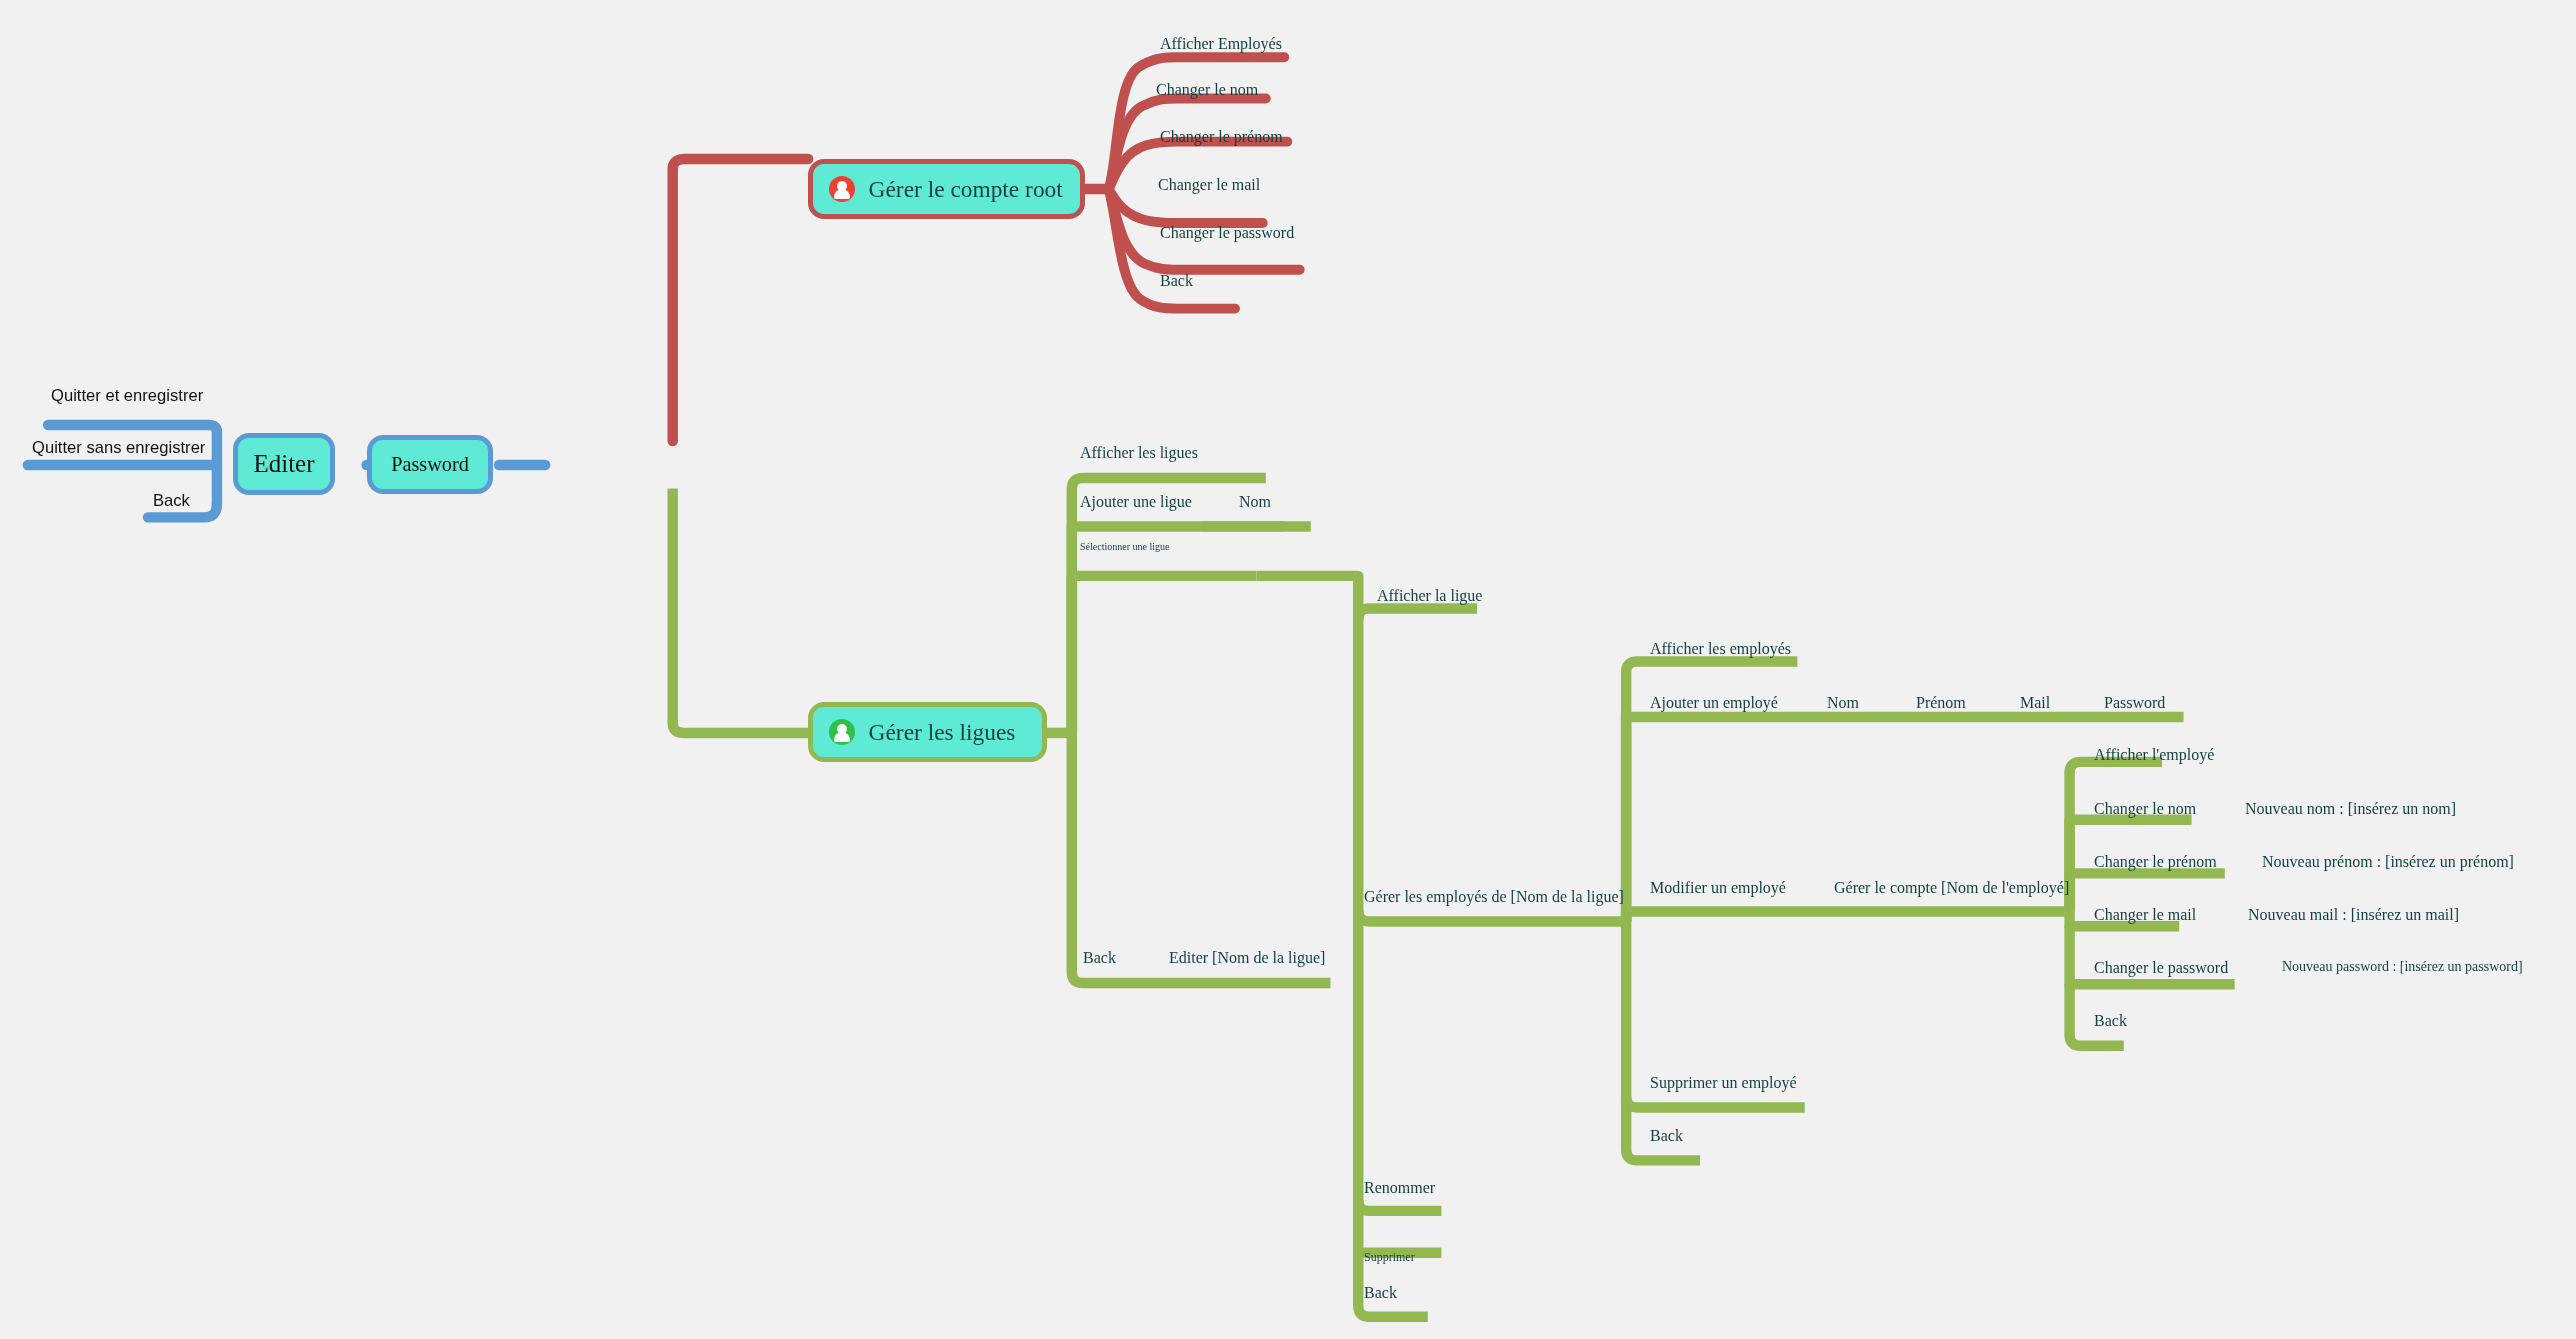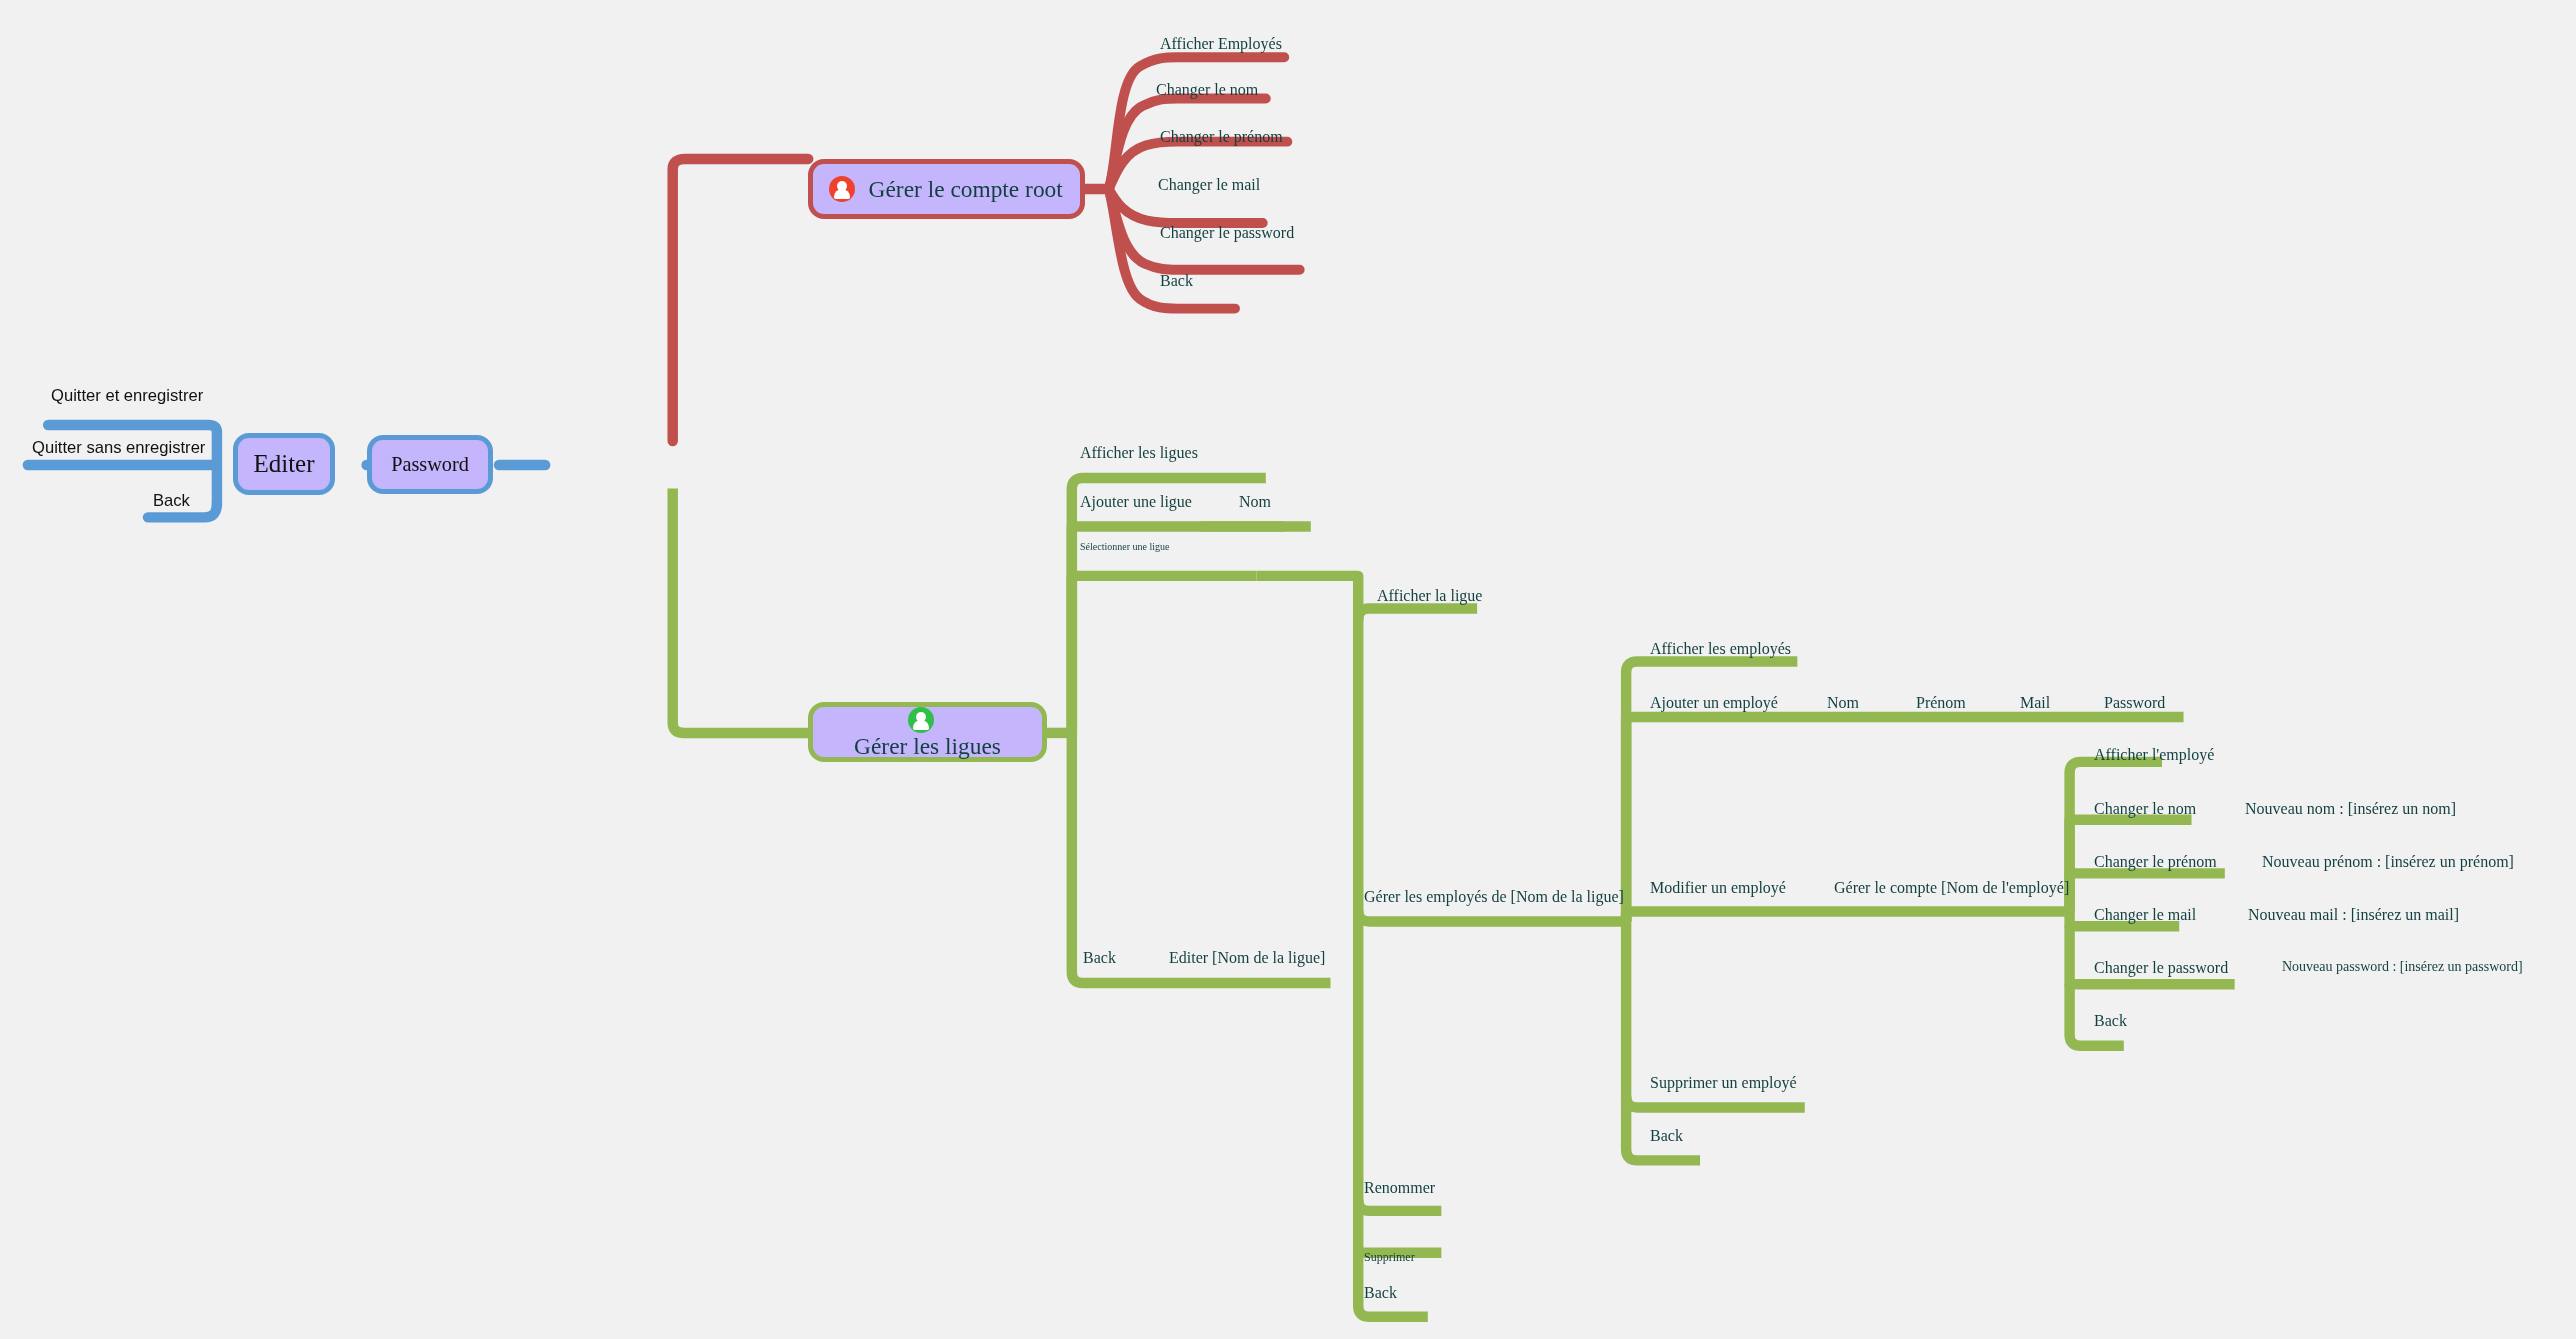--- a/index.html
+++ b/index.html
@@ -14,30 +14,30 @@
   .lbl{
     position:absolute;
     font-family:"Liberation Serif", serif;
     color:#123f3f;
     white-space:nowrap;
     line-height:1;
   }
   .lbl.blue{color:#111111;font-family:"Liberation Sans", sans-serif;}
   .node{
     position:absolute;
-    background:#c4b5fd;
+    background:#5eead4;
     border-radius:16px;
     display:flex;align-items:center;
     box-sizing:border-box;
     white-space:nowrap;
     font-family:"Liberation Serif", serif;
   }
   .node .caption{color:#123f3f;}
   .node-red{border:5.5px solid #c0504d;}
-  .node-green{border:5.5px solid #94b851;flex-direction:column;}
+  .node-green{border:5.5px solid #94b851;}
   .node-blue{border:5.5px solid #5b9bd5;color:#111;font-family:"Liberation Serif", serif;}
   .ico{
     width:26px;height:26px;border-radius:50%;
     display:inline-block;position:relative;flex:0 0 auto;margin-right:13.6px;
   }
   .ico::before{
     content:"";position:absolute;left:50%;top:19%;
     width:10px;height:10px;border-radius:50%;
     background:#ffffff;transform:translateX(-50%);
   }

